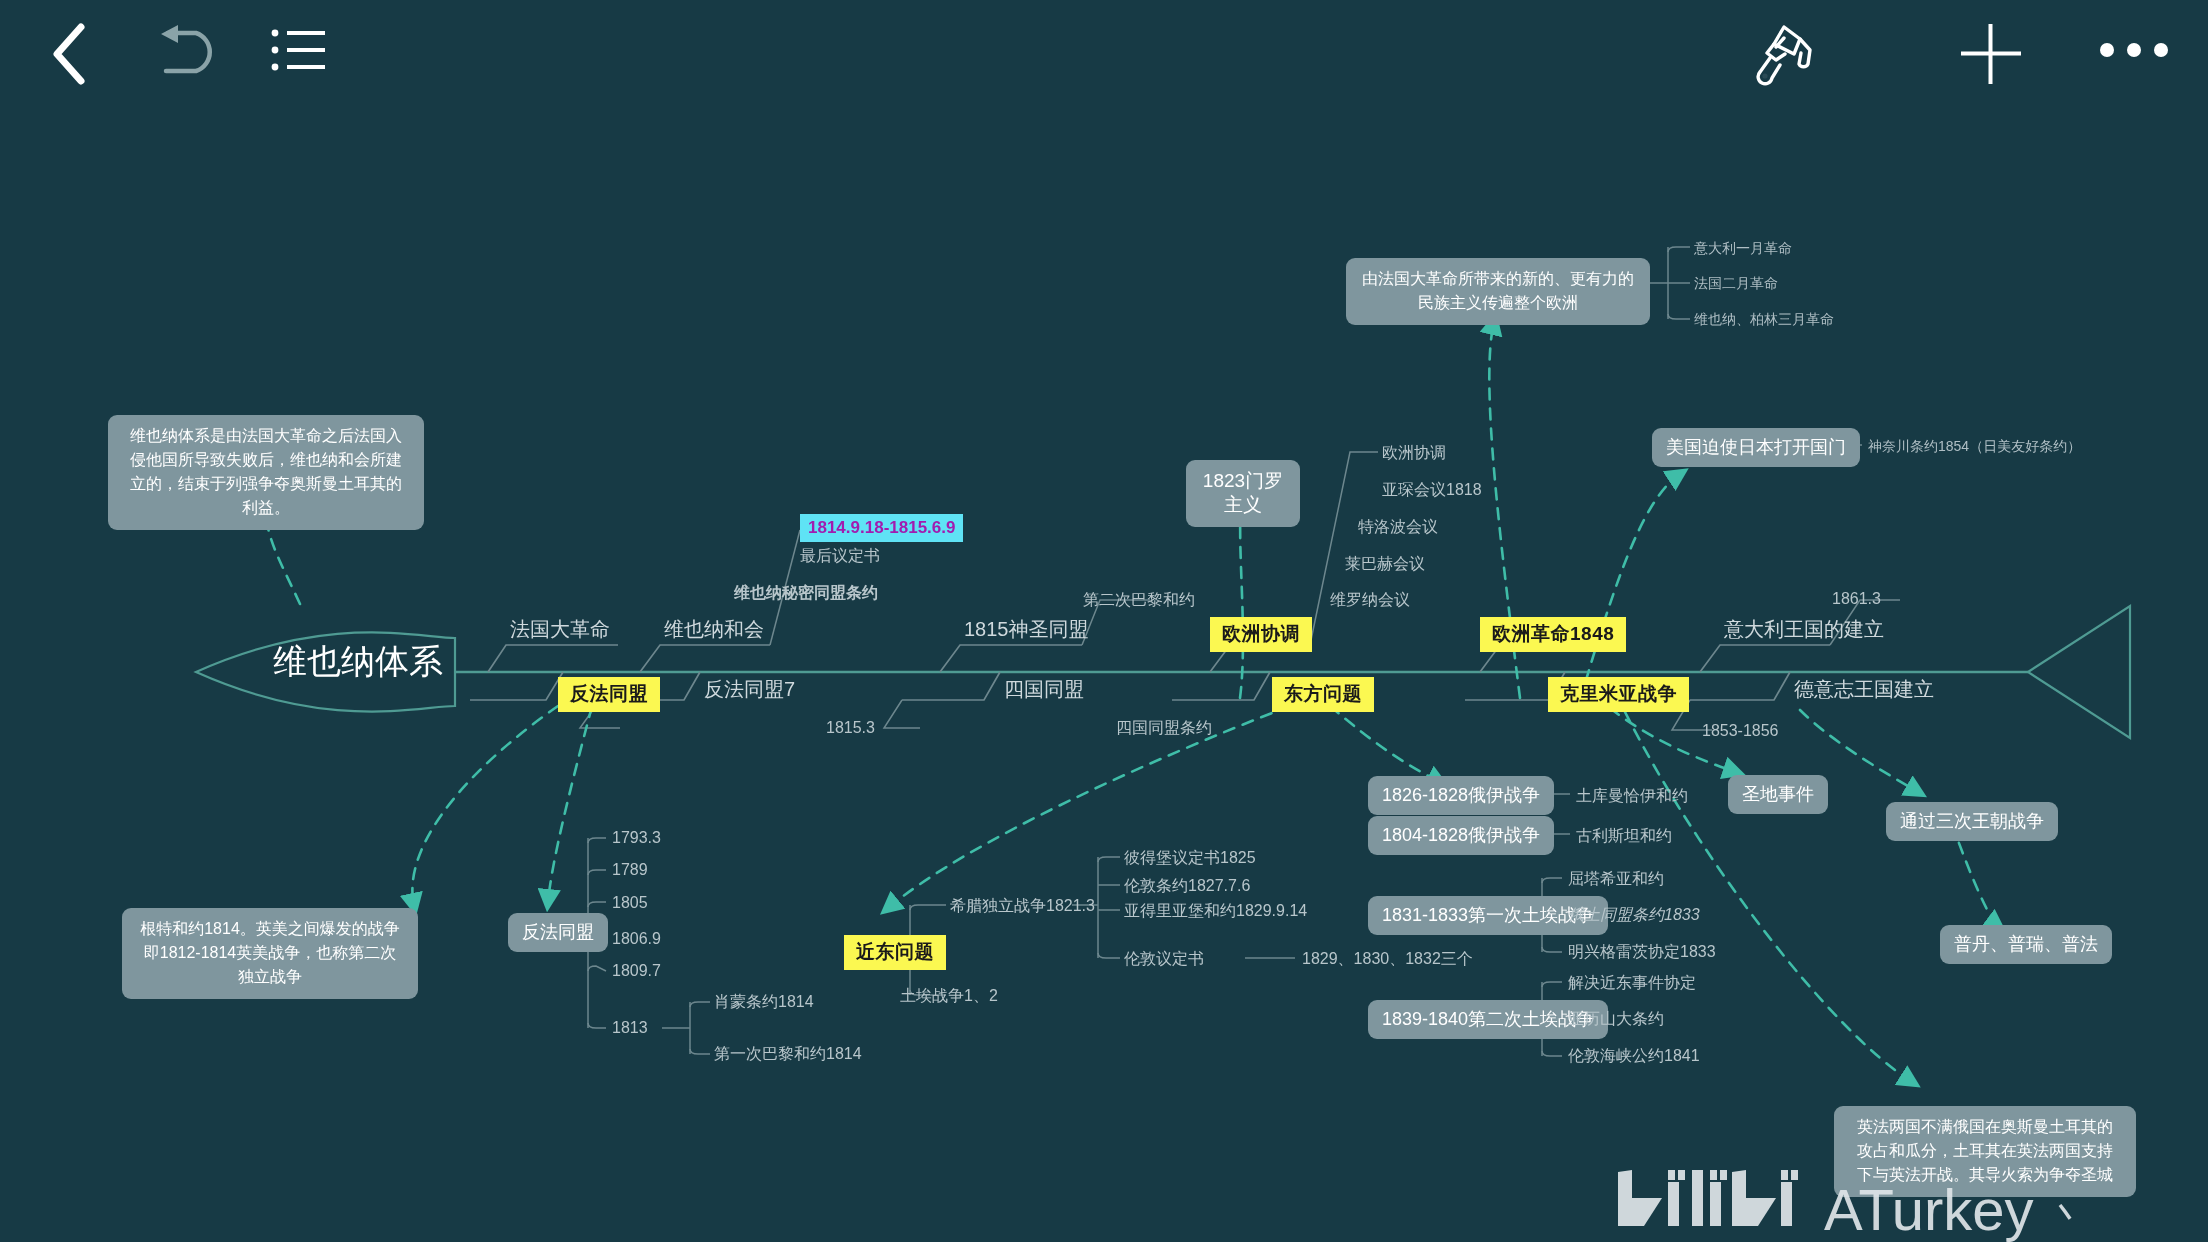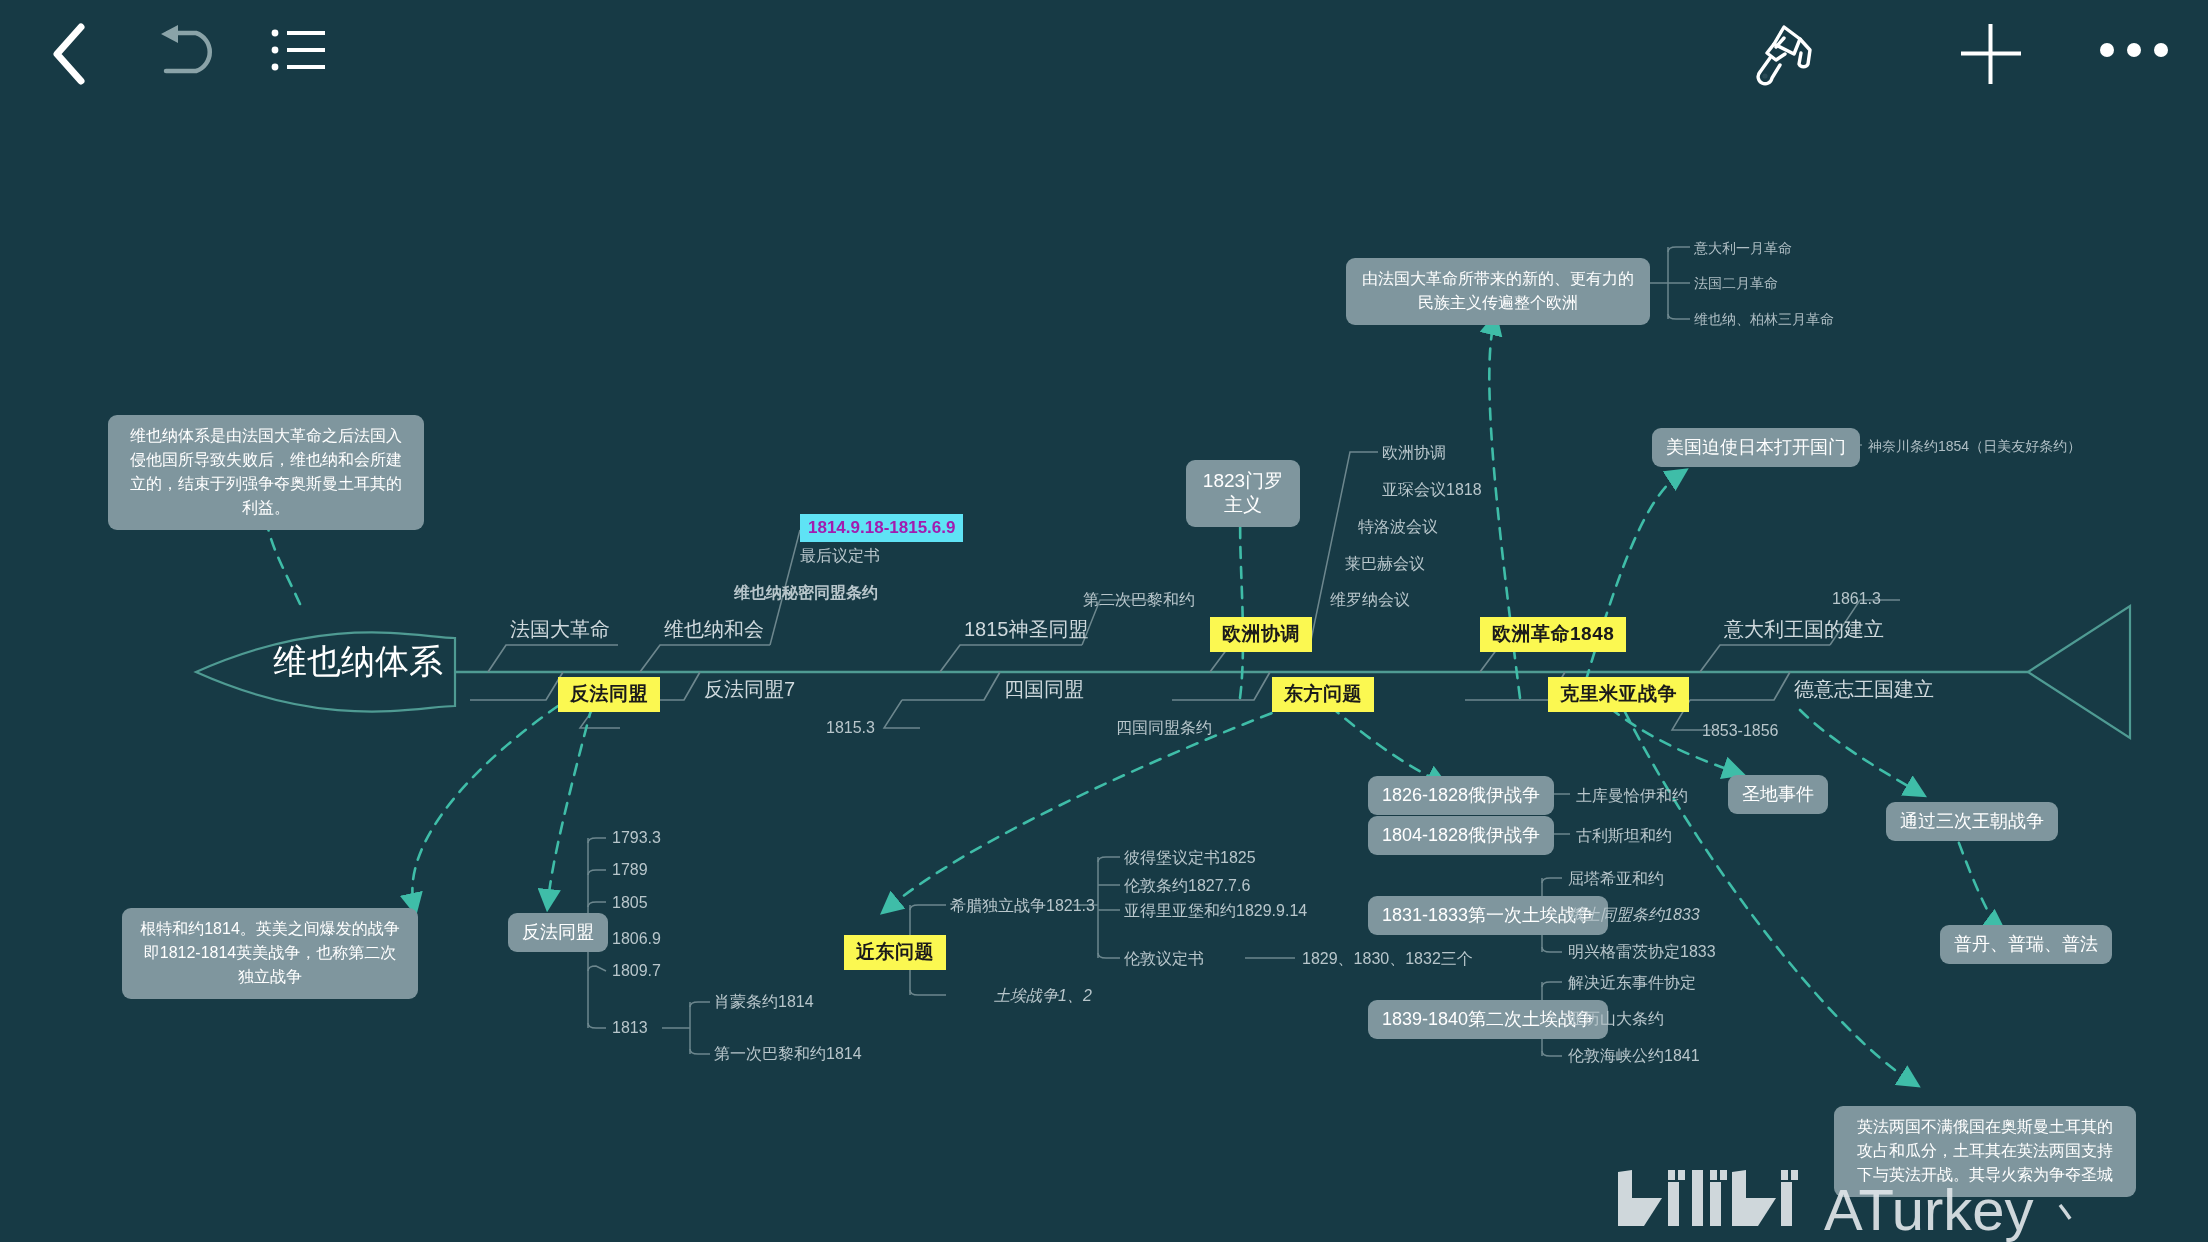--- a/index.html
+++ b/index.html
@@ -331,21 +331,21 @@
   <div class="node lbl-sm" style="left:612px; top:961px;"><span>1809.7</span></div>
   <div class="node lbl-sm" style="left:612px; top:1018px;"><span>1813</span></div>
 
   <div class="node lbl-sm" style="left:714px; top:992px;"><span>肖蒙条约1814</span></div>
   <div class="node lbl-sm" style="left:714px; top:1044px;"><span>第一次巴黎和约1814</span></div>
 
   <div class="node chip-yellow" style="left:844px; top:935px;"><span>近东问题</span></div>
 
   <div class="node lbl-sm" style="left:950px; top:896px;"><span>希腊独立战争1821.3</span></div>
 
-  <div class="node lbl-sm" style="left:994px; top:986px;font-style:italic;"><span>土埃战争1、2</span></div>
+  <div class="node lbl-sm" style="left:900px; top:986px;"><span>土埃战争1、2</span></div>
 
   <div class="node lbl-sm" style="left:1124px; top:848px;"><span>彼得堡议定书1825</span></div>
   <div class="node lbl-sm" style="left:1124px; top:876px;"><span>伦敦条约1827.7.6</span></div>
   <div class="node lbl-sm" style="left:1124px; top:901px;"><span>亚得里亚堡和约1829.9.14</span></div>
   <div class="node lbl-sm" style="left:1124px; top:949px;"><span>伦敦议定书</span></div>
   <div class="node lbl-sm" style="left:1302px; top:949px;"><span>1829、1830、1832三个</span></div>
 
   <div class="node chip-gray sm" style="left:1368px; top:776px;"><span>1826-1828俄伊战争</span></div>
   <div class="node lbl-sm" style="left:1576px; top:786px;"><span>土库曼恰伊和约</span></div>
 

